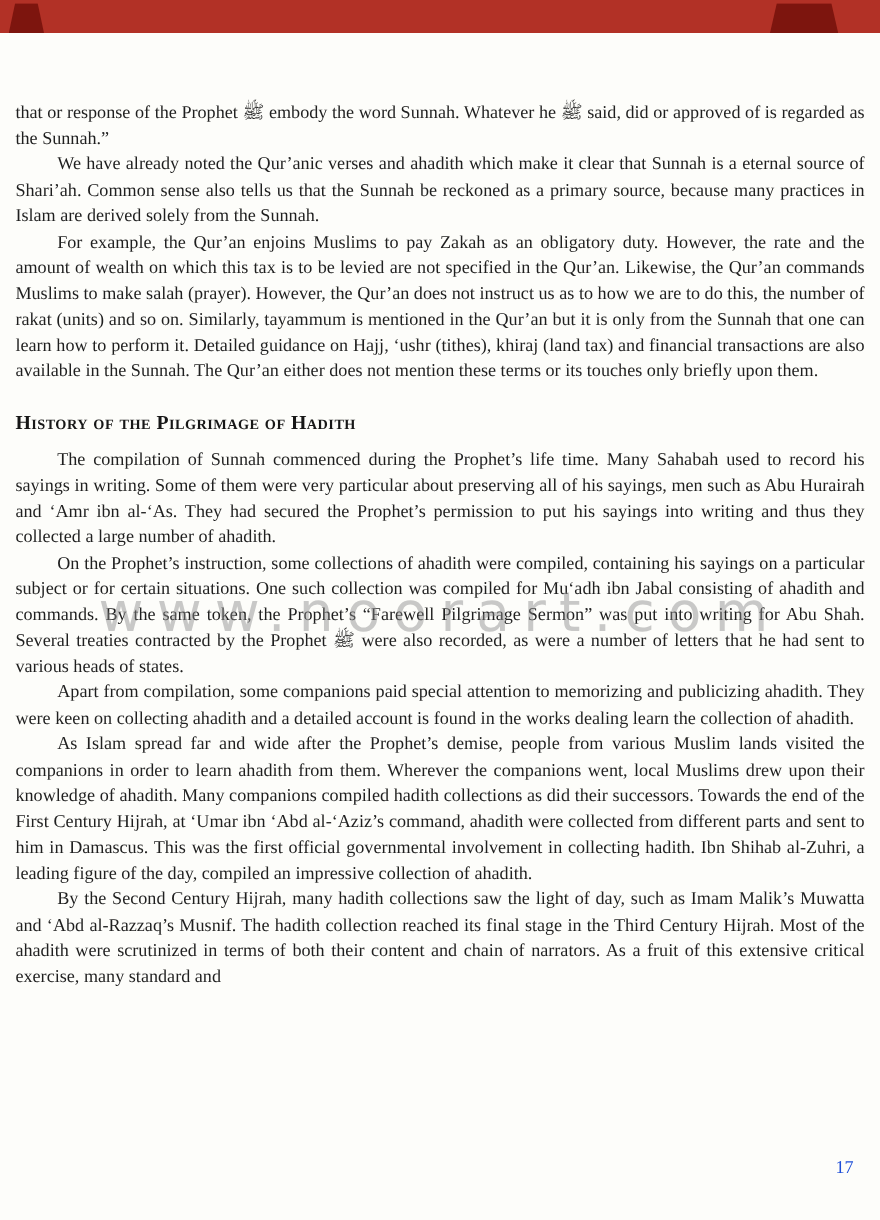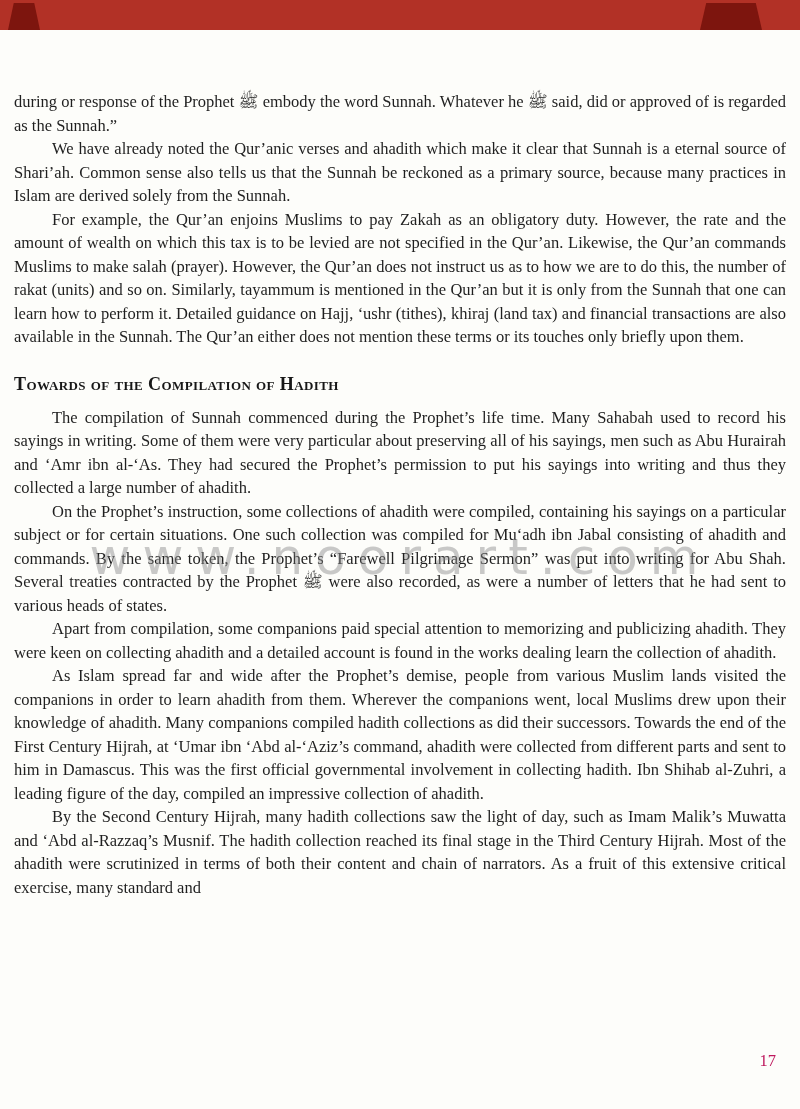--- a/index.html
+++ b/index.html
@@ -70,38 +70,38 @@
     opacity: 0.45;
     white-space: nowrap;
     pointer-events: none;
   }
 
   .page-number {
     position: absolute;
     right: 24px;
     bottom: 38px;
     font-size: 16.5px;
-    color: #be185d;
+    color: #1d4ed8;
   }
 </style>
 </head>
 <body>
 
 <div class="page" style="--band-color: #b23126; --ornament-color: #7d150e; --watermark-color: #8a8a8a;">
 
   <div class="top-band">
     <div class="ornament left"></div>
     <div class="ornament right"></div>
   </div>
 
   <div class="content">
-      <p class="para"><span>during or response of the Prophet ﷺ embody the word </span><span class="it">Sunnah</span><span>. Whatever he ﷺ said, did or approved of is regarded as the </span><span class="it">Sunnah</span><span>.”</span></p>
+      <p class="para"><span>that or response of the Prophet ﷺ embody the word </span><span class="it">Sunnah</span><span>. Whatever he ﷺ said, did or approved of is regarded as the </span><span class="it">Sunnah</span><span>.”</span></p>
       <p class="para indent"><span>We have already noted the Qur’anic verses and </span><span class="it">ahadith</span><span> which make it clear that </span><span class="it">Sunnah</span><span> is a eternal source of </span><span class="it">Shari’ah</span><span>. Common sense also tells us that the </span><span class="it">Sunnah</span><span> be reckoned as a primary source, because many practices in Islam are derived solely from the </span><span class="it">Sunnah</span><span>.</span></p>
       <p class="para indent"><span>For example, the Qur’an enjoins Muslims to pay </span><span class="it">Zakah</span><span> as an obligatory duty. However, the rate and the amount of wealth on which this tax is to be levied are not specified in the Qur’an. Likewise, the Qur’an commands Muslims to make </span><span class="it">salah</span><span> (prayer). However, the Qur’an does not instruct us as to how we are to do this, the number of </span><span class="it">rakat</span><span> (units) and so on. Similarly, </span><span class="it">tayammum</span><span> is mentioned in the Qur’an but it is only from the </span><span class="it">Sunnah</span><span> that one can learn how to perform it.  Detailed guidance on </span><span class="it">Hajj</span><span>, </span><span class="it">‘ushr</span><span> (tithes), </span><span class="it">khiraj</span><span> (land tax) and financial transactions are also available in the </span><span class="it">Sunnah</span><span>. The Qur’an either does not mention these terms or its touches only briefly upon them.</span></p>
-      <h2 class="section-heading">Towards of the Compilation of Hadith</h2>
+      <h2 class="section-heading">History of the Pilgrimage of Hadith</h2>
       <p class="para indent"><span>The compilation of </span><span class="it">Sunnah</span><span> commenced during the Prophet’s life time. Many Sahabah used to record his sayings in writing. Some of them were very particular about preserving all of his sayings, men such as Abu Hurairah and ‘Amr ibn al-‘As. They had secured the Prophet’s permission to put his sayings into writing and thus they collected a large number of </span><span class="it">ahadith</span><span>.</span></p>
       <p class="para indent"><span>On the Prophet’s instruction, some collections of </span><span class="it">ahadith</span><span> were compiled, containing his sayings on a particular subject or for certain situations. One such collection was compiled for Mu‘adh ibn Jabal consisting of </span><span class="it">ahadith</span><span> and commands. By the same token, the Prophet’s “Farewell Pilgrimage Sermon” was put into writing for Abu Shah. Several treaties contracted by the Prophet ﷺ were also recorded, as were a number of letters that he had sent to various heads of states.</span></p>
       <p class="para indent"><span>Apart from compilation, some companions paid special attention to memorizing and publicizing </span><span class="it">ahadith</span><span>. They were keen on collecting </span><span class="it">ahadith</span><span> and a detailed account is found in the works dealing learn the collection of </span><span class="it">ahadith</span><span>.</span></p>
       <p class="para indent"><span>As Islam spread far and wide after the Prophet’s demise, people from various Muslim lands visited the companions in order to learn </span><span class="it">ahadith</span><span> from them. Wherever the companions went, local Muslims drew upon their knowledge of </span><span class="it">ahadith</span><span>. Many companions compiled </span><span class="it">hadith</span><span> collections as did their successors. Towards the end of the First Century Hijrah, at ‘Umar ibn ‘Abd al-‘Aziz’s command, </span><span class="it">ahadith</span><span> were collected from different parts and sent to him in Damascus. This was the first official governmental involvement in collecting </span><span class="it">hadith</span><span>. Ibn Shihab al-Zuhri, a leading figure of the day, compiled an impressive collection of </span><span class="it">ahadith</span><span>.</span></p>
       <p class="para indent"><span>By the Second Century Hijrah, many </span><span class="it">hadith</span><span> collections saw the light of day, such as Imam Malik’s </span><span class="it">Muwatta</span><span> and ‘Abd al-Razzaq’s </span><span class="it">Musnif</span><span>.  The </span><span class="it">hadith</span><span> collection reached its final stage in the Third Century Hijrah. Most of the </span><span class="it">ahadith</span><span> were scrutinized in terms of both their content and chain of narrators. As a fruit of this extensive critical exercise, many standard and</span></p>
     </div>
 
   <div class="watermark">www.noorart.com</div>
 
   <div class="page-number">17</div>

